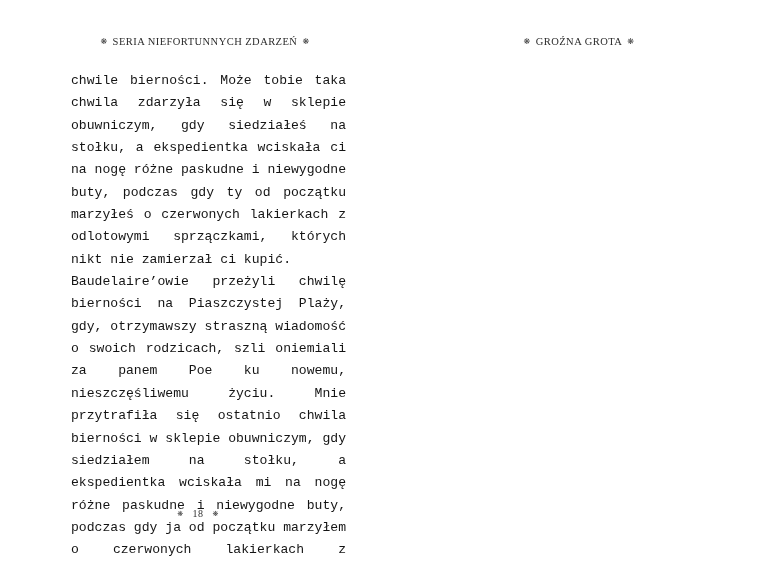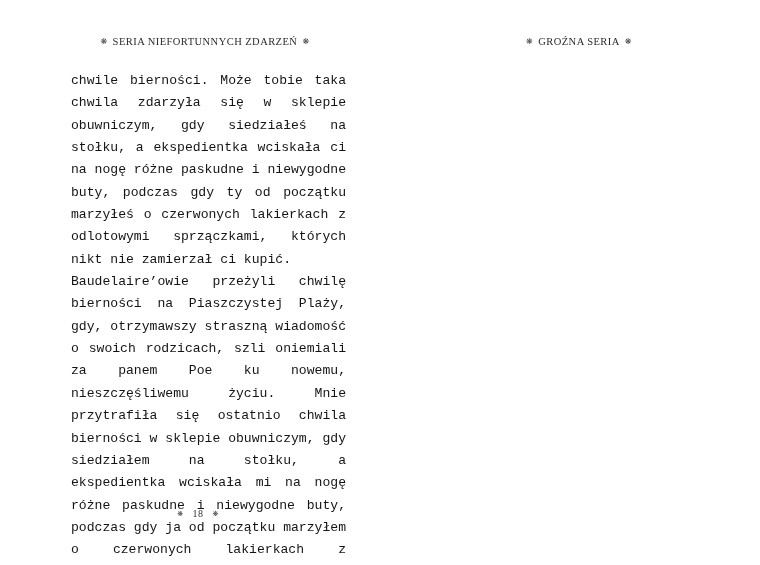--- a/index.html
+++ b/index.html
@@ -118,19 +118,19 @@
 
     <div class="folio">
       <span class="ornament left">❋</span><span class="folio-number">18</span><span class="ornament right">❋</span>
     </div>
 
   </div>
 
   <div class="page page-right">
 
     <div class="running-head">
-      <span class="ornament left">❋</span><span class="head-text">GROŹNA SERIA</span><span class="ornament right">❋</span>
+      <span class="ornament left">❋</span><span class="head-text">GROŹNA GROTA</span><span class="ornament right">❋</span>
     </div>
 
 
   </div>
 
 </div>
 
 </body></html>

